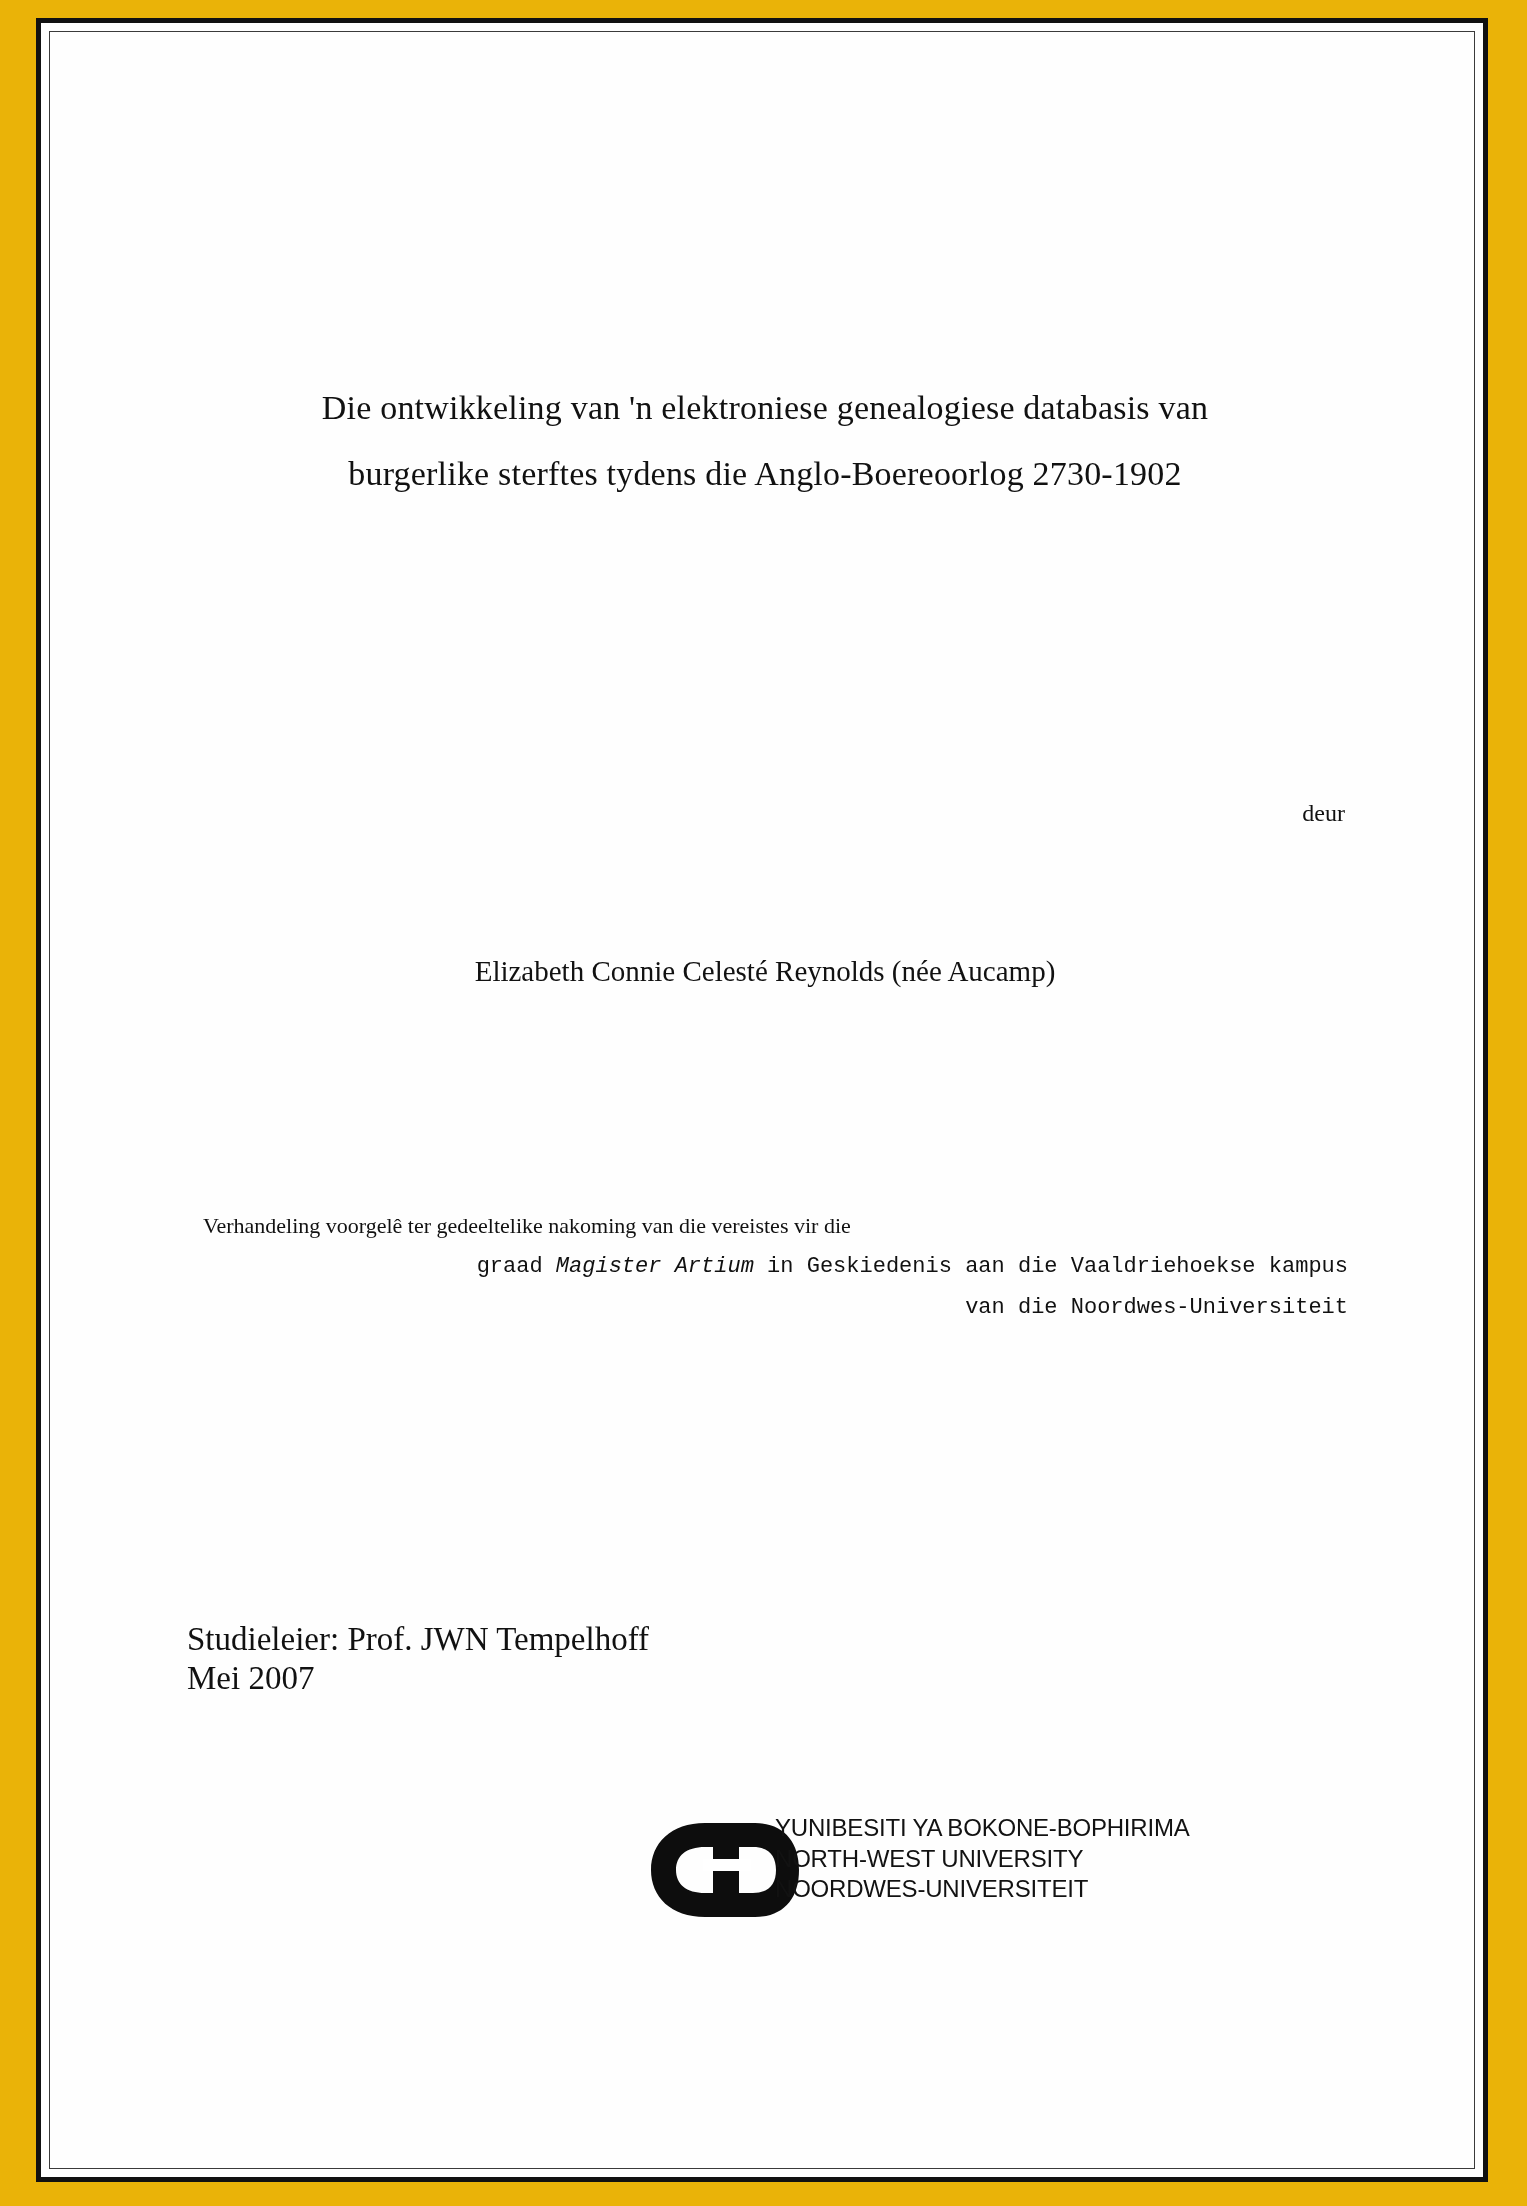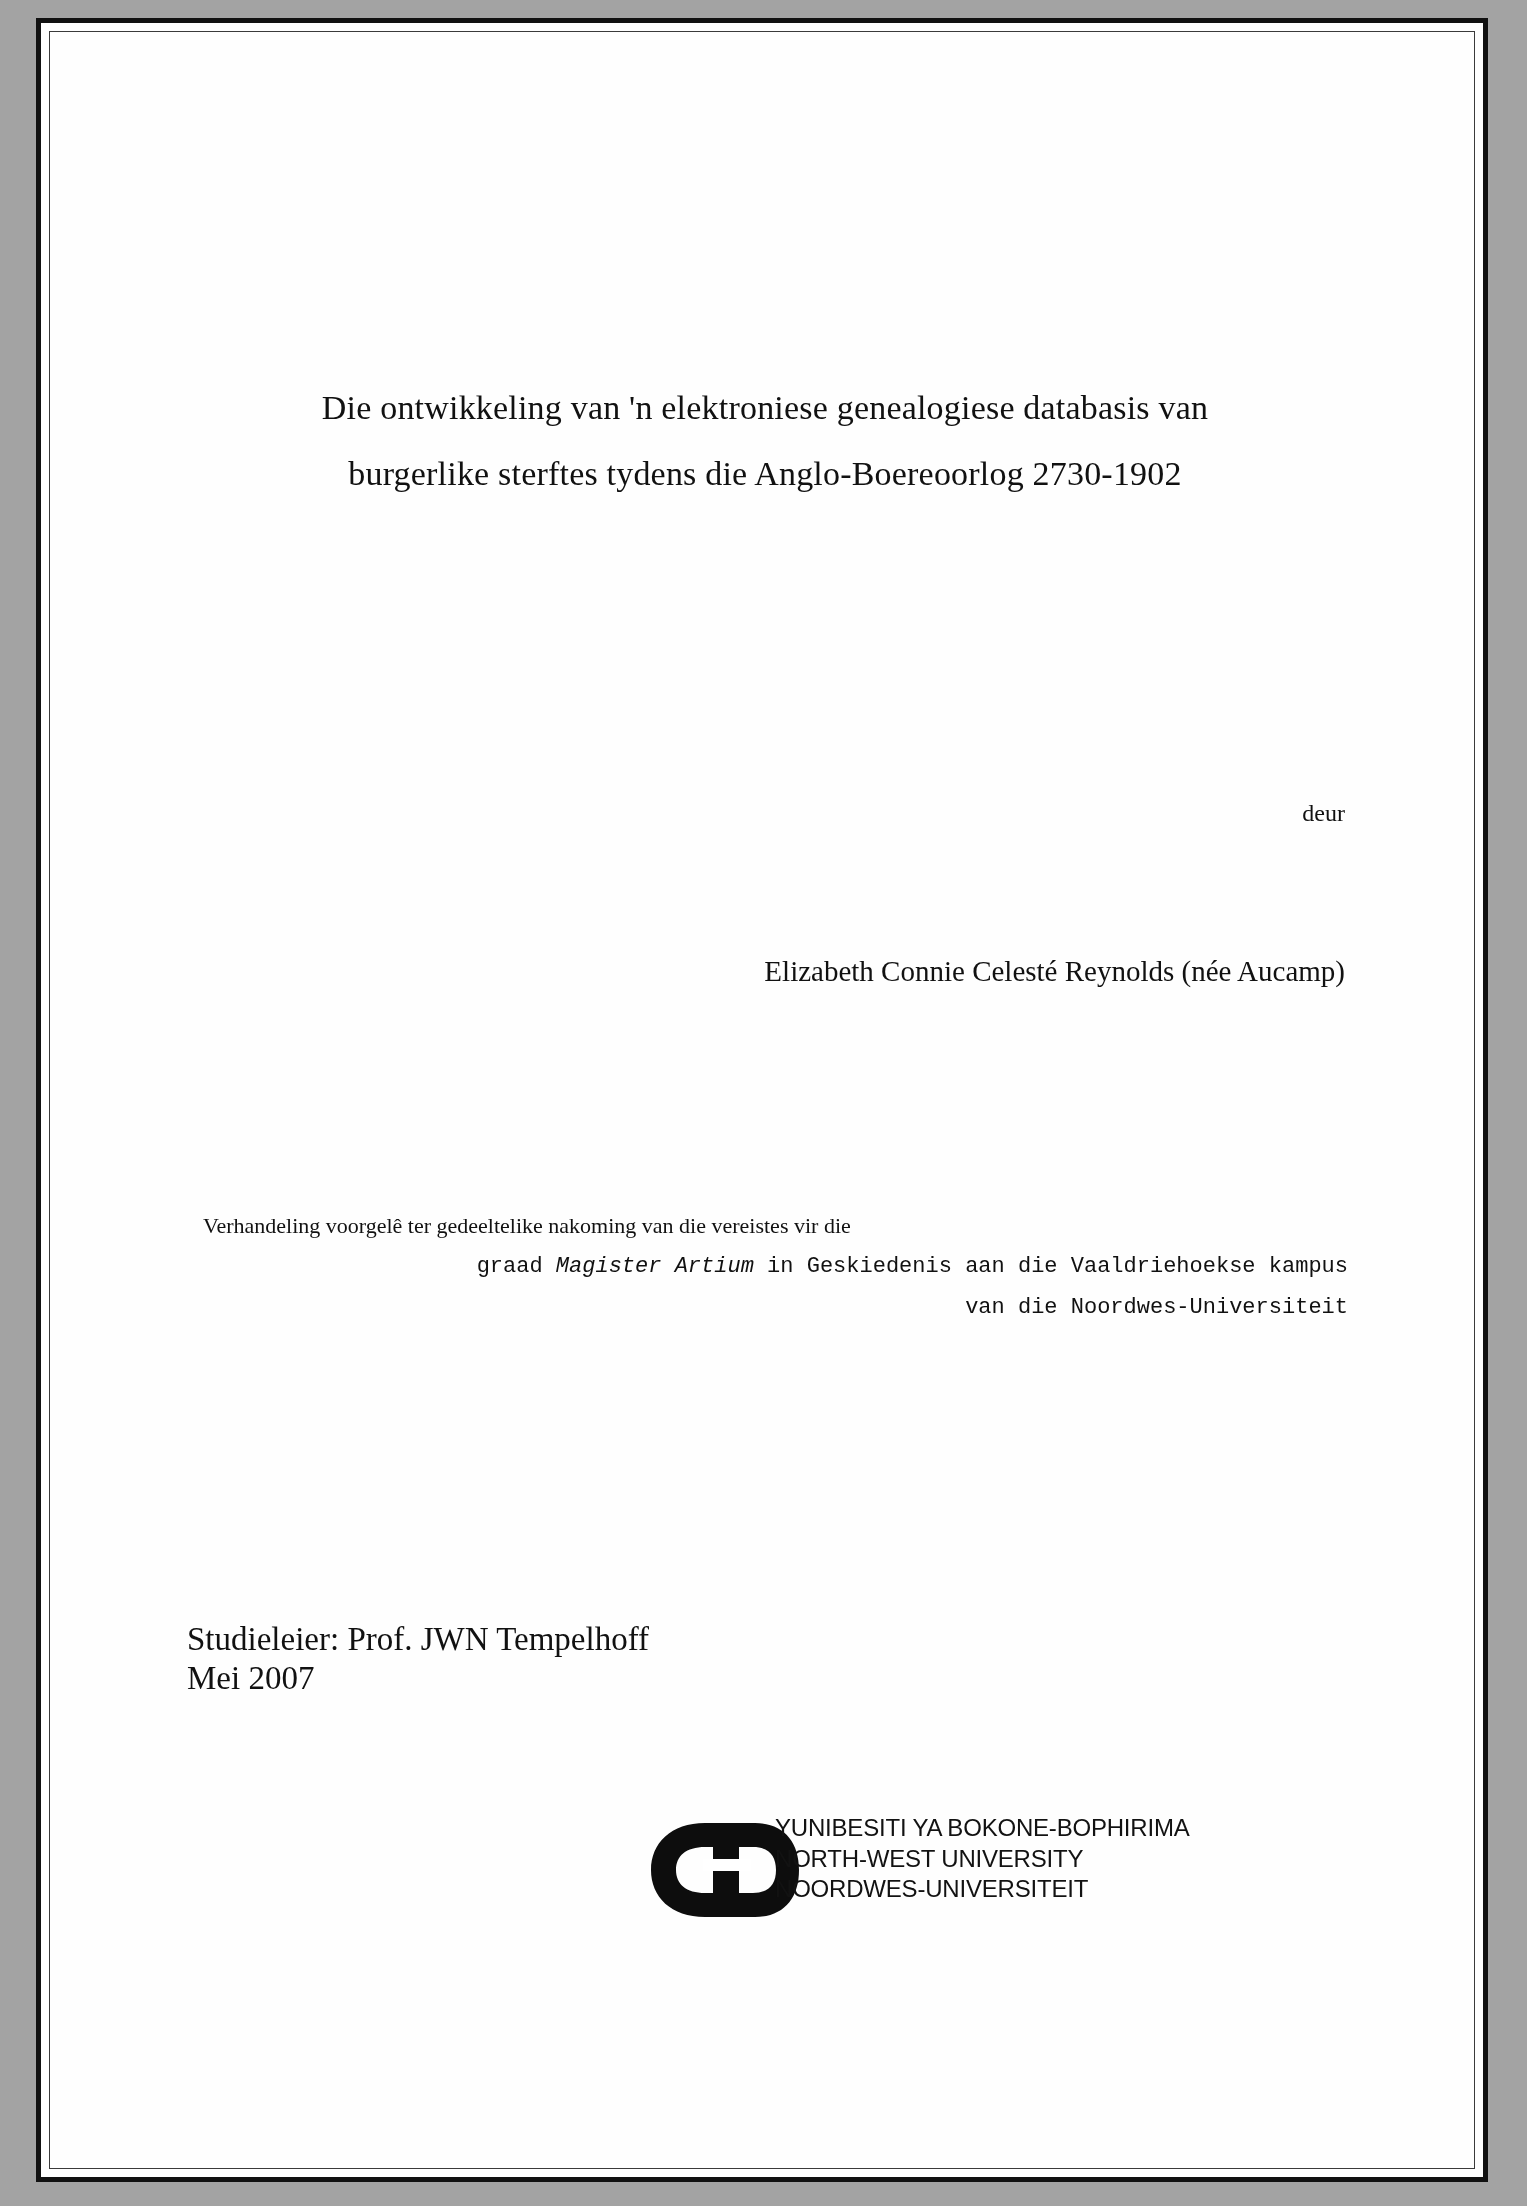--- a/index.html
+++ b/index.html
@@ -16,21 +16,21 @@
     overflow: hidden;
   }
 
   
   .page-scan {
     position: absolute;
     left: 0;
     top: 0;
     width: 1527px;
     height: 2206px;
-    background: #a3a3a3;
+    background: #eab308;
   }
 
   
   .page-frame {
     position: absolute;
     left: 36px;
     top: 18px;
     width: 1452px;
     height: 2164px;
     border: 5px solid #111111;
@@ -76,21 +76,21 @@
     width: 1160px;
     text-align: right;
     font-size: 24px;
   }
 
   .author {
     position: absolute;
     left: 0;
     top: 955px;
     width: 1160px;
-    text-align: right;
+    text-align: center;
     font-size: 29px;
   }
 
   .statement {
     position: absolute;
     left: 18px;
     top: 1205px;
     width: 1145px;
     font-size: 22px;
     line-height: 41px;

